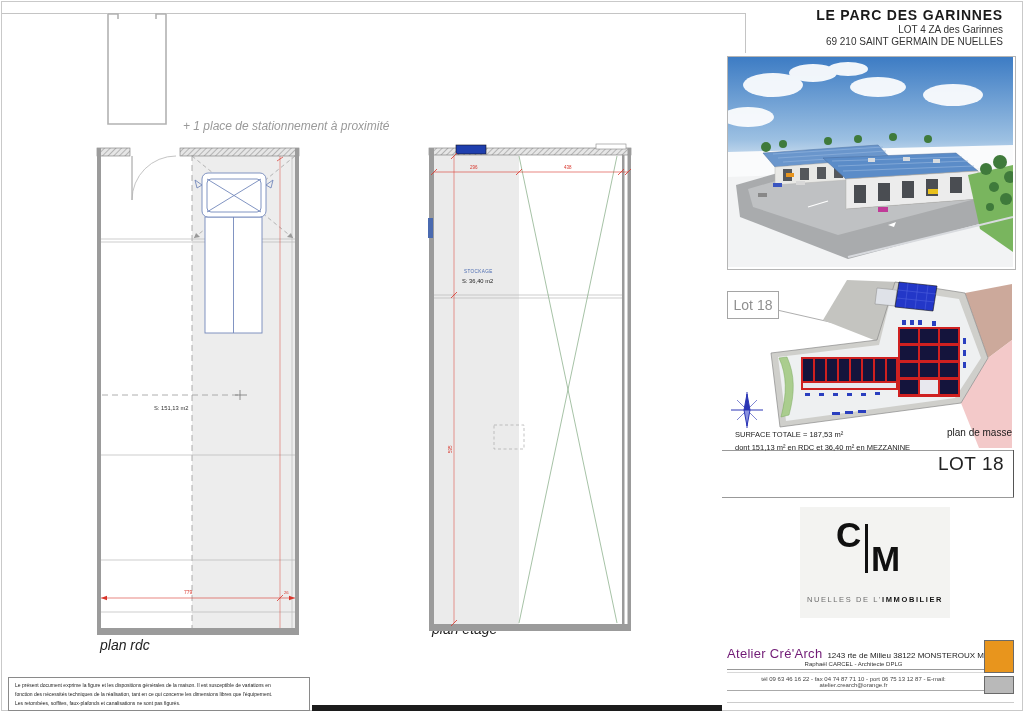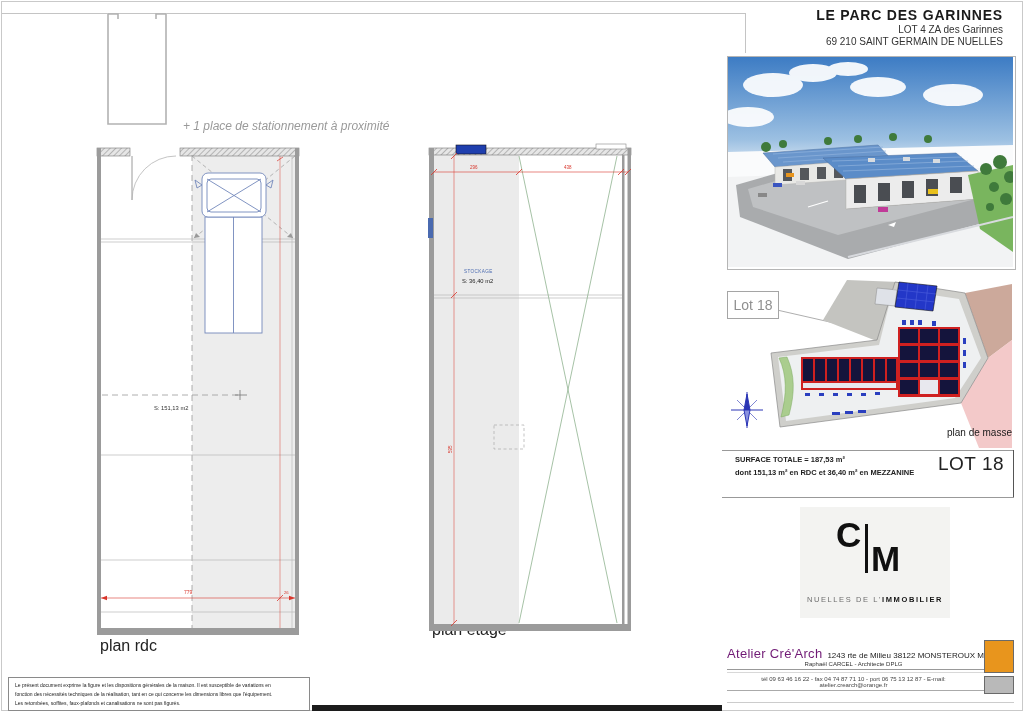--- a/index.html
+++ b/index.html
@@ -5,21 +5,21 @@
   html,body{margin:0;padding:0;background:#ffffff;}
   body{font-family:"Liberation Sans", sans-serif;}
   .sheet{position:relative;width:1024px;height:712px;background:#fff;overflow:hidden;
          outline:1px solid #c9c9c9;outline-offset:-2px;}
   .abs{position:absolute;}
   .hline{position:absolute;height:1px;background:#aaa;}
   .vline{position:absolute;width:1px;background:#aaa;}
 
   
   .parking-note{position:absolute;left:183px;top:119px;font-size:12px;font-style:italic;color:#9a9a9a;}
-  .plan-caption{position:absolute;font-size:16px;color:#222;}
+  .plan-caption{position:absolute;font-size:14px;color:#222;font-style:italic;}
 
   
   .scale-block{position:absolute;left:601px;top:617px;width:99px;z-index:1;}
   .scale-row{display:flex;justify-content:space-between;align-items:baseline;height:11px;}
   .scale-label{font-size:4.8px;color:#666;letter-spacing:.3px;}
   .scale-value{font-size:8px;font-weight:bold;font-style:italic;color:#111;}
 
   
   .disclaimer{position:absolute;left:8px;top:677px;width:288px;border:1px solid #8a8a8a;
               padding:3px 6px;font-size:5px;color:#222;line-height:1.75;}
@@ -30,21 +30,21 @@
   .title-block{position:absolute;right:21px;top:7px;text-align:right;color:#1a1a1a;}
   .title-main{font-size:14px;font-weight:bold;letter-spacing:.8px;}
   .title-sub{font-size:10px;color:#333;margin-top:1px;}
 
   .render-box{position:absolute;left:727px;top:56px;width:287px;height:212px;border:1px solid #b5b5b5;}
 
   .lot-label{position:absolute;left:727px;top:291px;width:50px;height:26px;border:1.3px solid #a5a5a5;
              color:#8f8f8f;font-size:14px;display:flex;align-items:center;justify-content:center;background:#fff;z-index:2;}
   .masse-caption{position:absolute;left:900px;top:427px;width:112px;text-align:right;font-size:10px;color:#1a1a1a;}
 
-  .surface-block{position:absolute;left:735px;top:453px;color:#222;font-weight:bold;}
+  .surface-block{position:absolute;left:735px;top:428px;color:#222;}
   .surface-line{font-size:7.5px;line-height:1.75;}
   .lot-big{position:absolute;left:938px;top:453px;font-size:19px;color:#222;letter-spacing:.5px;}
 
   .logo-block{position:absolute;left:800px;top:507px;width:150px;height:111px;background:#f3f3f1;}
   .logo-c{position:absolute;left:36px;top:8px;font-size:35px;font-weight:bold;color:#101010;}
   .logo-bar{position:absolute;left:65px;top:17px;width:3px;height:49px;background:#101010;}
   .logo-m{position:absolute;left:71px;top:32px;font-size:35px;font-weight:bold;color:#101010;}
   .logo-sub{position:absolute;left:0;top:88px;width:100%;text-align:center;font-size:7.5px;letter-spacing:1.6px;color:#6e6e6e;}
   .logo-sub b{color:#161616;}
 

